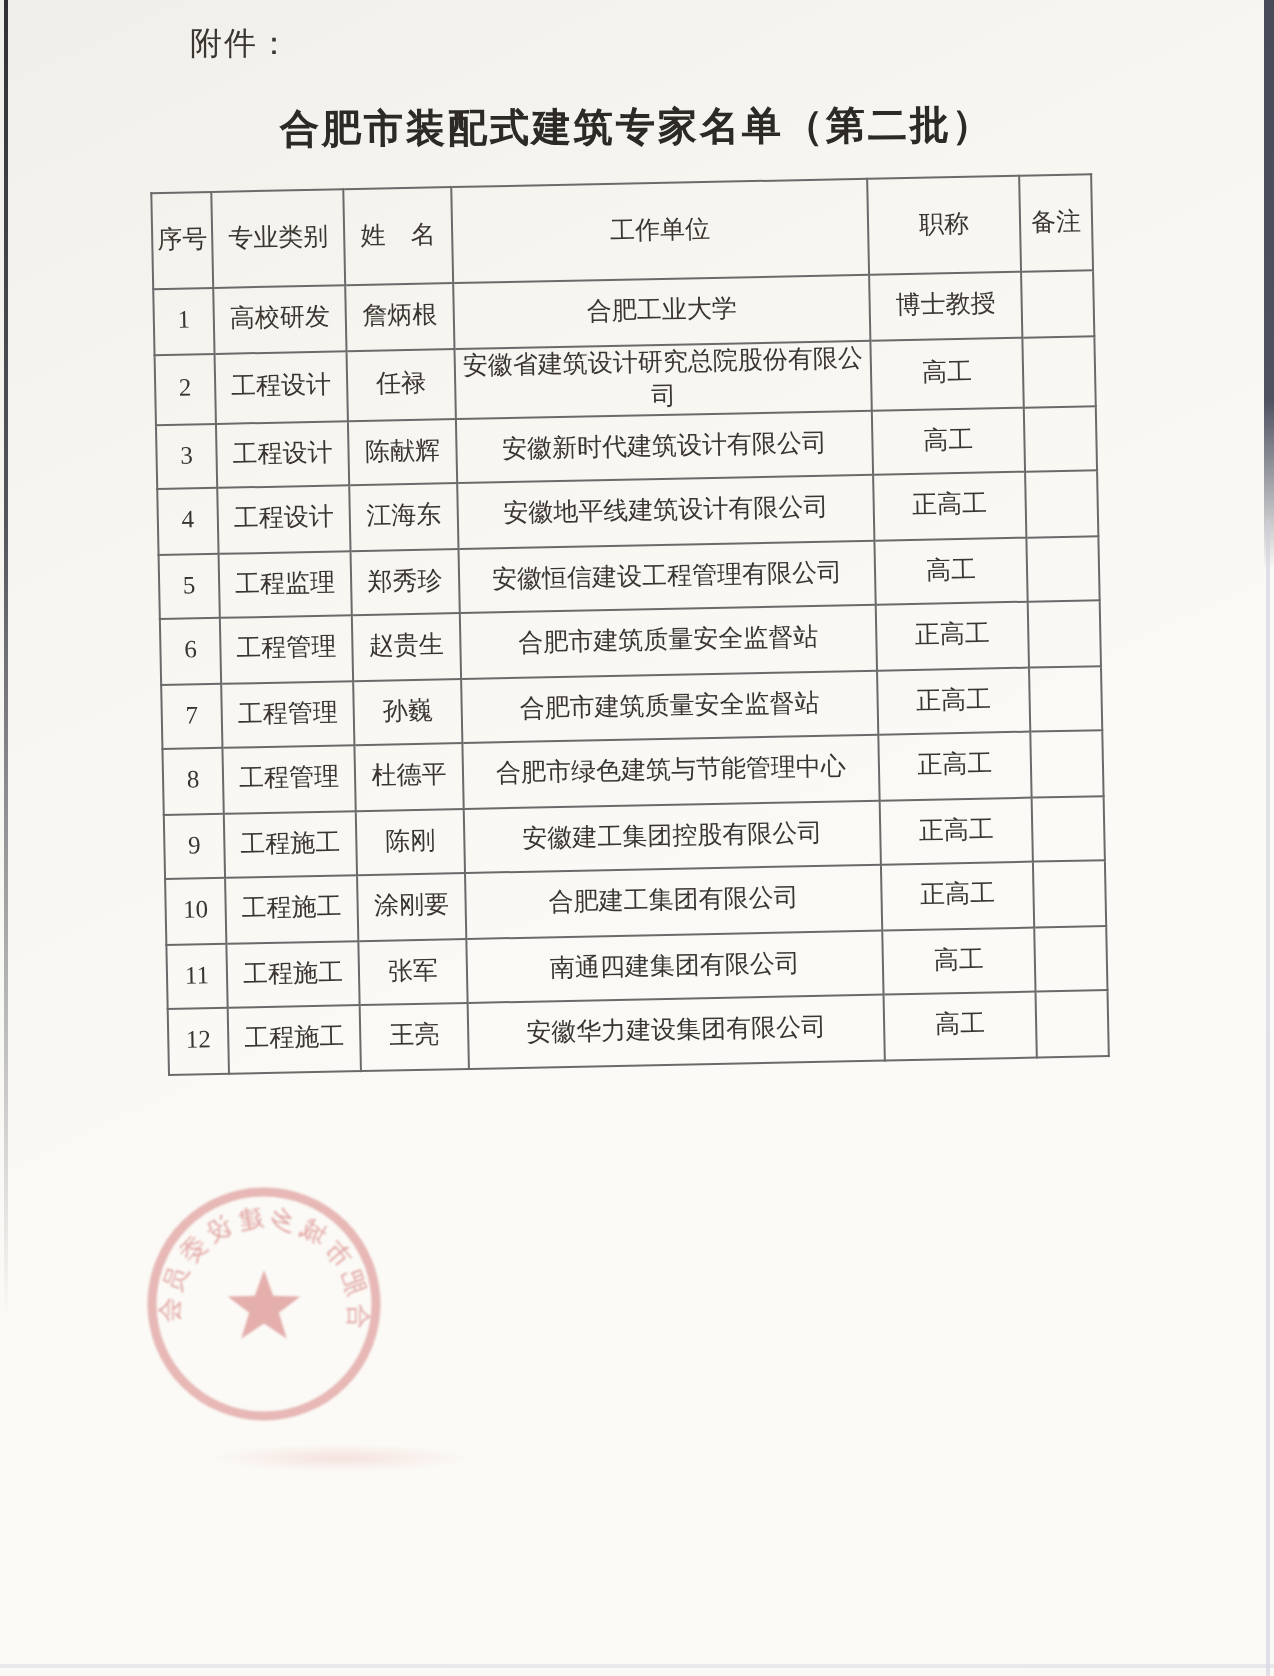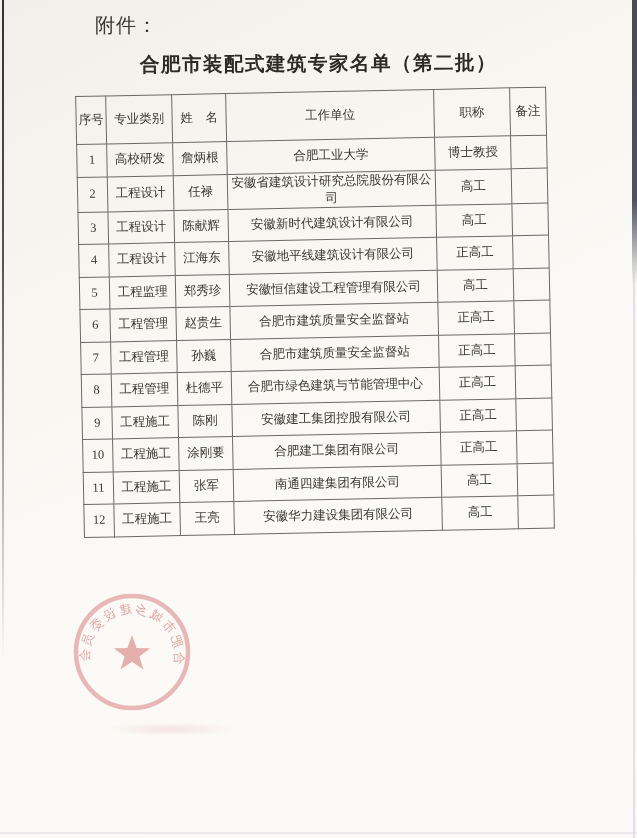--- a/index.html
+++ b/index.html
@@ -12,21 +12,21 @@
   
   .edge-left{position:absolute;left:2px;top:0;width:2px;height:660px;
     background:linear-gradient(#303036 0%,#55555e 40%,rgba(120,120,130,0) 100%);}
   .edge-right-dark{position:absolute;right:0;top:0;width:5px;height:285px;
     background:linear-gradient(#474b58 0%,#4d5160 70%,rgba(120,125,145,0) 100%);}
   .edge-right-faint{position:absolute;right:2px;top:260px;width:2px;height:578px;
     background:#ccccdd;opacity:.55;}
   .edge-bottom-faint{position:absolute;left:0;bottom:4px;width:637px;height:2px;
     background:#d8d8e4;opacity:.5;}
 
-  .attachment{position:absolute;left:95px;top:12px;font-size:20px;letter-spacing:1px;}
+  .attachment{position:absolute;left:95px;top:12px;font-size:16px;letter-spacing:1px;}
   .doc-title{position:absolute;left:0;top:50px;width:637px;text-align:center;
     font-size:19.5px;font-weight:bold;letter-spacing:1.5px;color:#2d2a26;
     transform:rotate(-0.35deg);}
 
   .expert-table{position:absolute;left:84px;top:96px;width:470px;
     border-collapse:collapse;table-layout:fixed;
     transform:rotate(-1.15deg);transform-origin:0 100%;
     font-size:12.5px;color:#3a3530;}
   .expert-table th,.expert-table td{
     border:1px solid #6a6a6a;text-align:center;vertical-align:middle;

